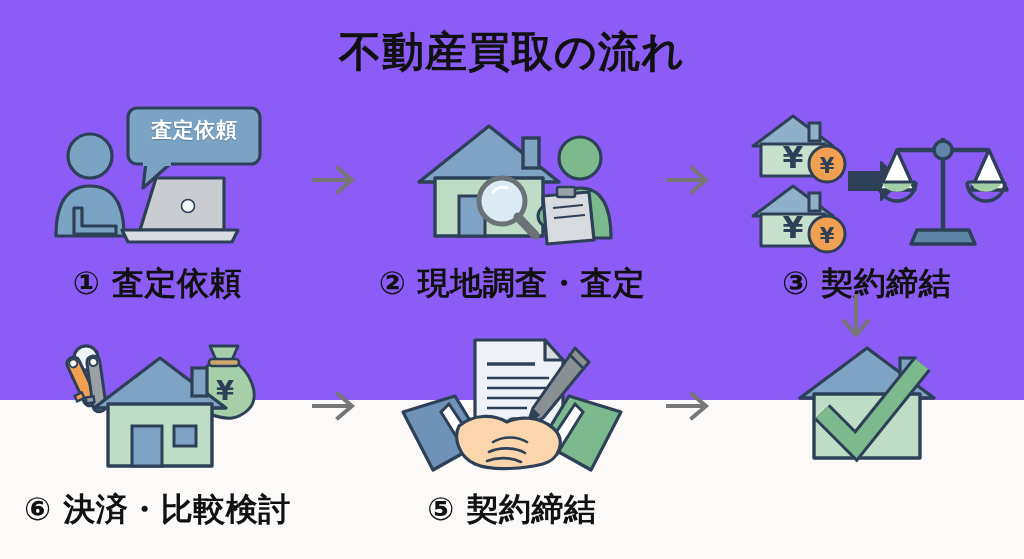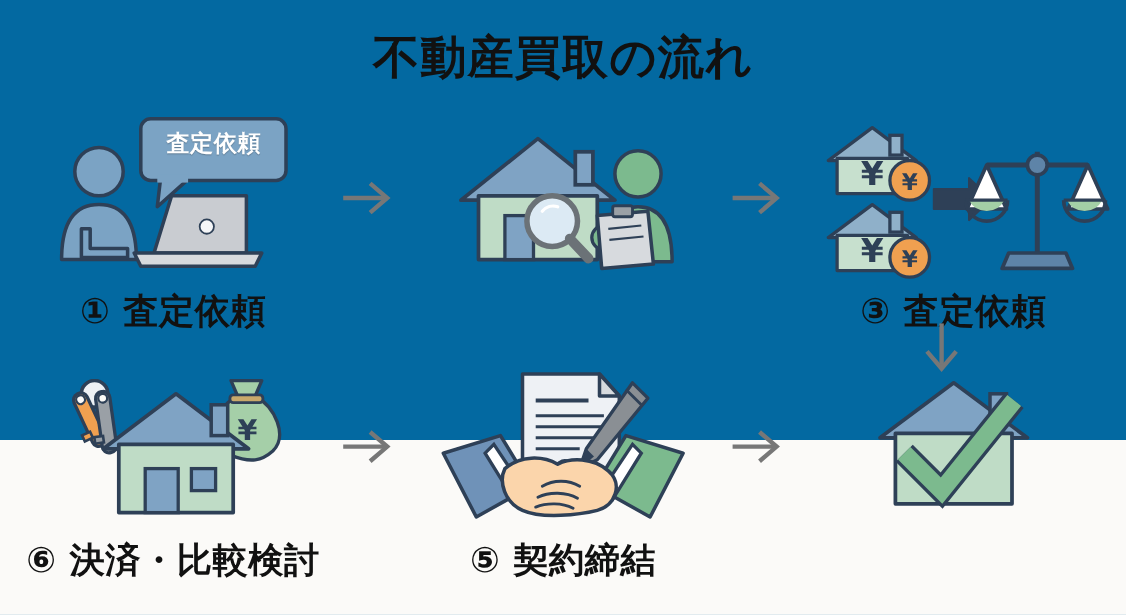--- a/index.html
+++ b/index.html
@@ -15,21 +15,21 @@
     background: #fbfaf8;
     font-family: "DejaVu Sans", "Liberation Sans", sans-serif;
     color: #111111;
     position: relative;
   }
 
   #infographic {
     position: relative;
     width: 1024px;
     height: 400px;
-    background: #0369a1;
+    background: #8b5cf6;
   }
 
   
   .title {
     position: absolute;
     top: 24px;
     left: 0;
     width: 1024px;
     text-align: center;
     font-size: 42px;
@@ -172,20 +172,21 @@
           </g>
 
           <g>
             <path d="M146 92 L192 88 L197 136 L150 140 Z" fill="#d7dade" stroke="#2e4057" stroke-width="3.2" stroke-linejoin="round"></path>
             <rect x="160" y="83" width="18" height="10" rx="2" fill="#9aa0a6" stroke="#2e4057" stroke-width="2.6"></rect>
             <line x1="156" y1="104" x2="186" y2="101" stroke="#2e4057" stroke-width="2"></line>
             <line x1="157" y1="114" x2="188" y2="111" stroke="#2e4057" stroke-width="2"></line>
           </g>
         </svg>
       </div>
+      <div class="step-label">② 現地調査・査定</div>
     </div>
 
     <div class="arrow-h">
       <svg width="54" height="30" viewBox="0 0 54 30">
         <line x1="4" y1="15" x2="42" y2="15" stroke="#777777" stroke-width="4"></line>
         <polyline points="30,3 44,15 30,27" fill="none" stroke="#777777" stroke-width="4" stroke-linecap="square" stroke-linejoin="miter"></polyline>
       </svg>
     </div>
 
     <div class="step">
@@ -226,21 +227,21 @@
 
             <path d="M244 46 L226 86 L262 86 Z" fill="#ffffff" stroke="#2e4057" stroke-width="3.4" stroke-linejoin="round"></path>
             <path d="M225 78 L257 78 A18 18 0 0 1 225 78 Z" fill="#a3cfa6"></path>
             <path d="M222 78 A19 19 0 0 0 260 78" fill="none" stroke="#2e4057" stroke-width="3.4"></path>
             <line x1="222" y1="78" x2="260" y2="78" stroke="#2e4057" stroke-width="3"></line>
 
             <path d="M172 126 L224 126 L230 140 L166 140 Z" fill="#5e84a8" stroke="#2e4057" stroke-width="3.4" stroke-linejoin="round"></path>
           </g>
         </svg>
       </div>
-      <div class="step-label">③ 査定依頼</div>
+      <div class="step-label">③ 契約締結</div>
     </div>
 
     <div class="edge-pad"></div>
   </div>
 
   <div class="arrow-down">
     <svg width="30" height="54" viewBox="0 0 30 54">
       <line x1="15" y1="3" x2="15" y2="42" stroke="#777777" stroke-width="4"></line>
       <polyline points="3,30 15,44 27,30" fill="none" stroke="#777777" stroke-width="4" stroke-linecap="square" stroke-linejoin="miter"></polyline>
     </svg>

